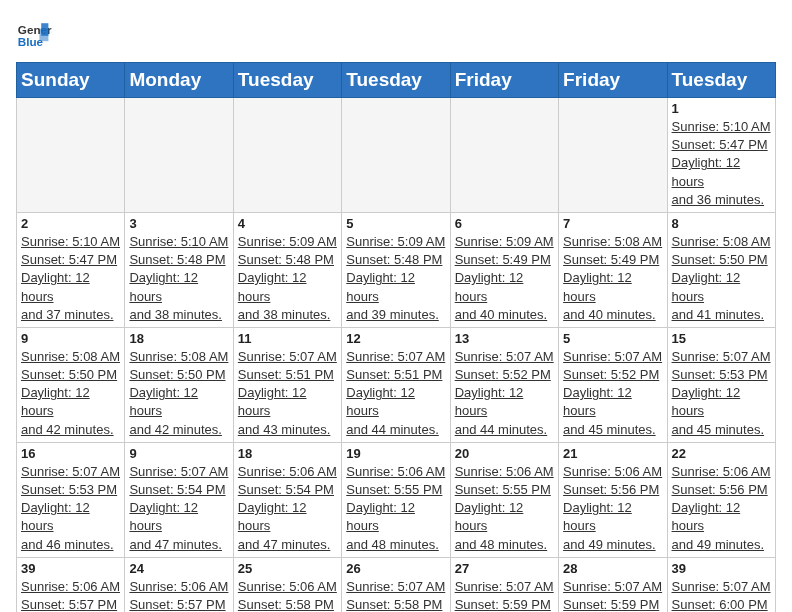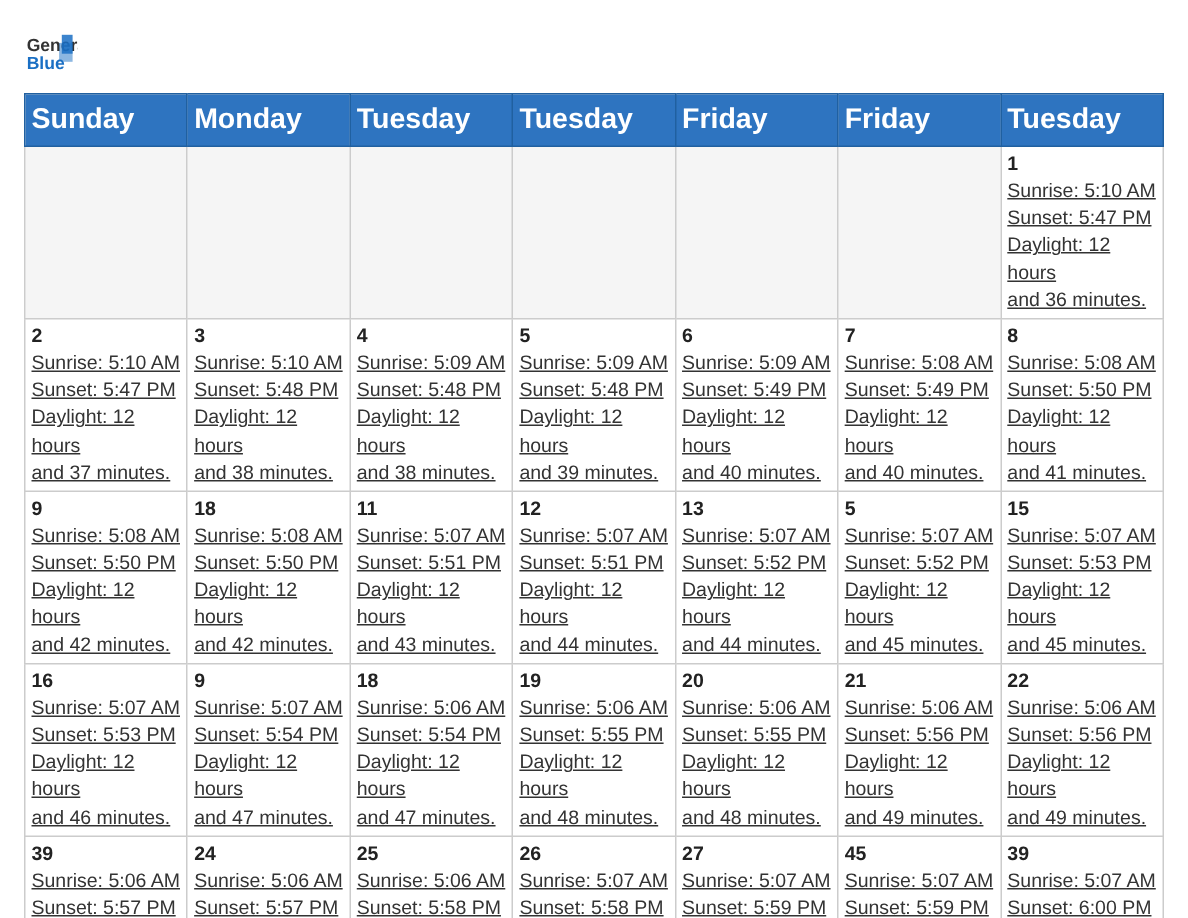--- a/index.html
+++ b/index.html
@@ -309,21 +309,21 @@
 and 51 minutes.</div>
         </td>
         <td>
           <span class="day-num">27</span>
           <div class="day-info" style="white-space: pre-line;">Sunrise: 5:07 AM
 Sunset: 5:59 PM
 Daylight: 12 hours
 and 52 minutes.</div>
         </td>
         <td>
-          <span class="day-num">45</span>
+          <span class="day-num">28</span>
           <div class="day-info" style="white-space: pre-line;">Sunrise: 5:07 AM
 Sunset: 5:59 PM
 Daylight: 12 hours
 and 52 minutes.</div>
         </td>
         <td>
           <span class="day-num">39</span>
           <div class="day-info" style="white-space: pre-line;">Sunrise: 5:07 AM
 Sunset: 6:00 PM
 Daylight: 12 hours

